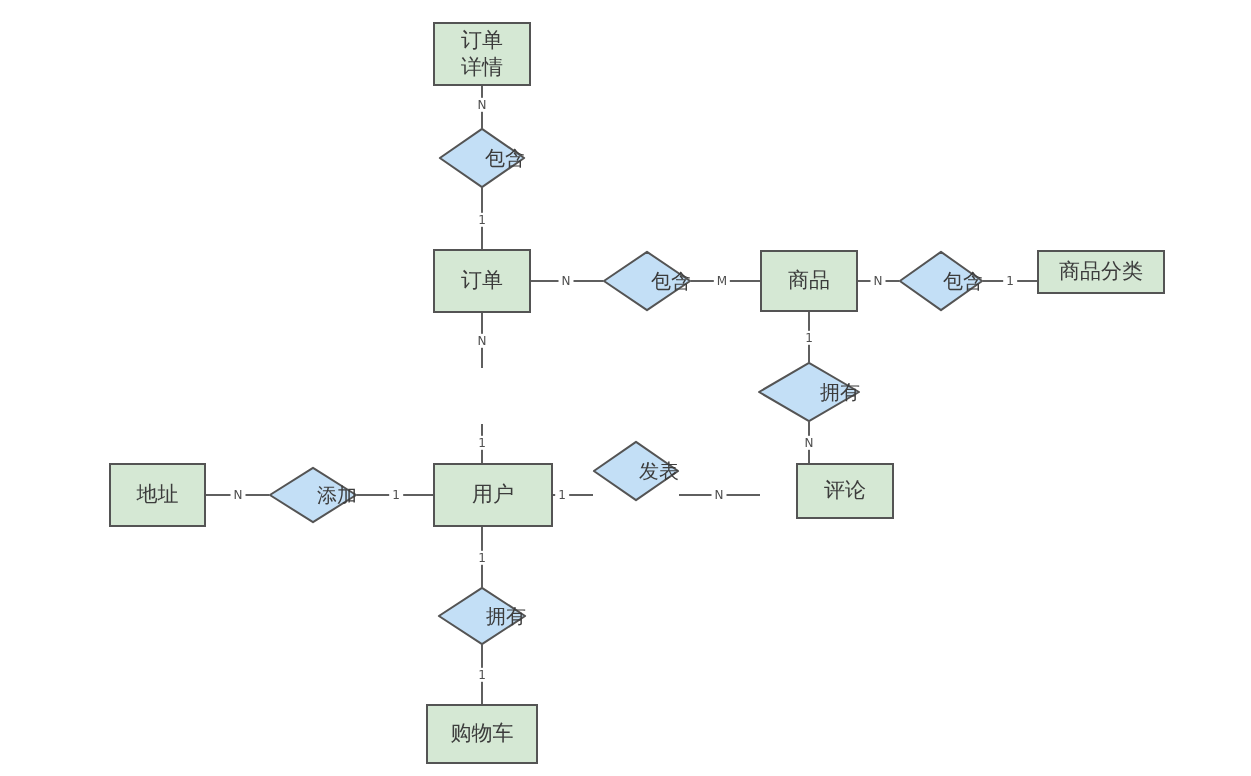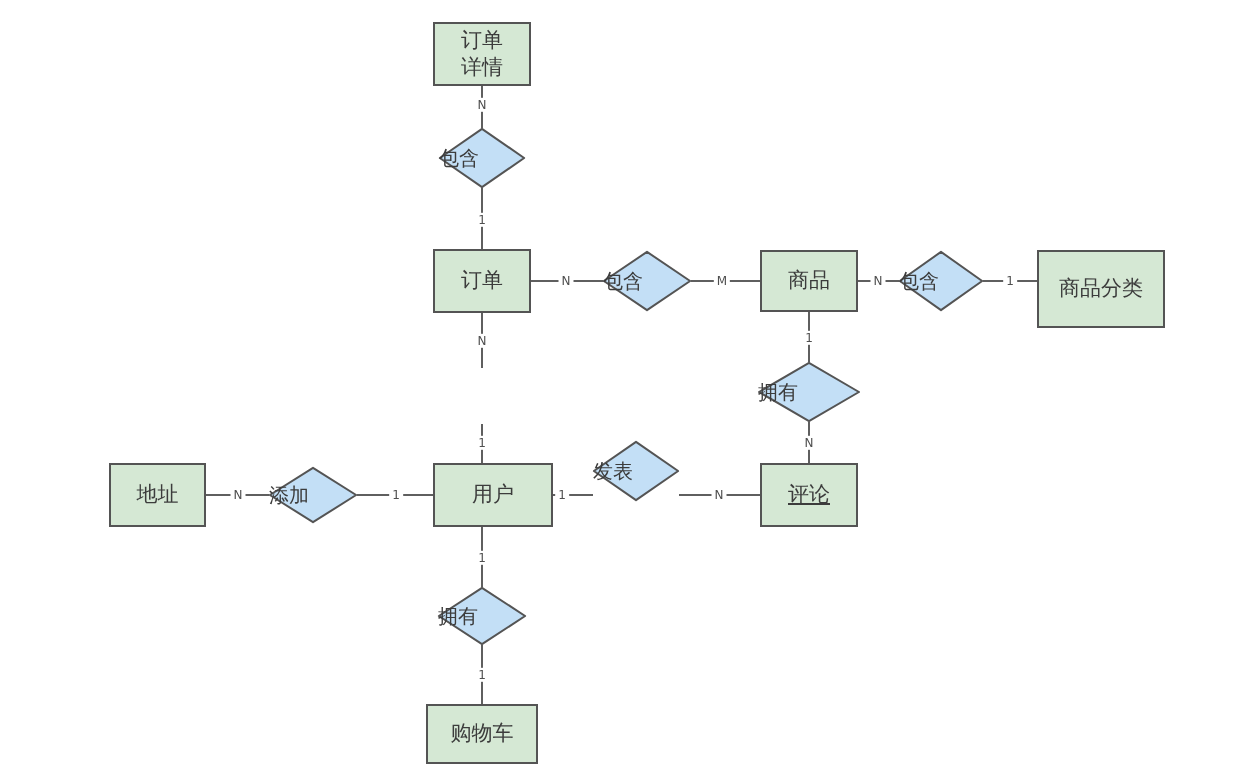--- a/index.html
+++ b/index.html
@@ -32,21 +32,21 @@
     border: 2px solid var(--shape-stroke);
     display: flex; align-items: center; justify-content: center;
     color: var(--text-color);
     font-size: 21px;
     text-align: center;
     line-height: 1.3;
   }
   .entity .lbl { white-space: pre-line; }
   .diamond {
     position: absolute;
-    display: flex; align-items: center; justify-content: flex-start; font-family: Liberation Serif, serif;
+    display: flex; align-items: center; justify-content: flex-end; font-family: Liberation Serif, serif;
   }
   .diamond svg { position: absolute; left: 0; top: 0; width: 100%; height: 100%; overflow: visible; }
   .diamond polygon {
     fill: var(--relation-fill);
     stroke: var(--shape-stroke);
     stroke-width: 2;
     vector-effect: non-scaling-stroke;
     stroke-linejoin: round;
   }
   .diamond .lbl { position: relative; color: var(--text-color); font-size: 20px; }
@@ -87,30 +87,30 @@
   <div class="entity" style="left:433px; top:22px; width:98px; height:64px;">
     <span class="lbl">订单
 详情</span>
   </div>
   <div class="entity" style="left:433px; top:249px; width:98px; height:64px;">
     <span class="lbl">订单</span>
   </div>
   <div class="entity" style="left:760px; top:250px; width:98px; height:62px;justify-content:center;">
     <span class="lbl">商品</span>
   </div>
-  <div class="entity" style="left:1037px; top:250px; width:128px; height:78px;">
+  <div class="entity" style="left:1037px; top:250px; width:128px; height:44px;">
     <span class="lbl">商品分类</span>
   </div>
   <div class="entity" style="left:109px; top:463px; width:97px; height:64px;">
     <span class="lbl">地址</span>
   </div>
   <div class="entity" style="left:433px; top:463px; width:120px; height:64px;">
     <span class="lbl">用户</span>
   </div>
-  <div class="entity" style="left:760px; top:463px; width:98px; height:64px;text-decoration:underline;">
+  <div class="entity" style="left:796px; top:463px; width:98px; height:56px;">
     <span class="lbl">评论</span>
   </div>
   <div class="entity" style="left:426px; top:704px; width:112px; height:60px;">
     <span class="lbl">购物车</span>
   </div>
 
   <div class="diamond" style="left:439px; top:128px; width:86px; height:60px;">
     <svg viewBox="0 0 100 70" preserveAspectRatio="none">
         <polygon points="50,1 99,35 50,69 1,35"></polygon>
       </svg>

